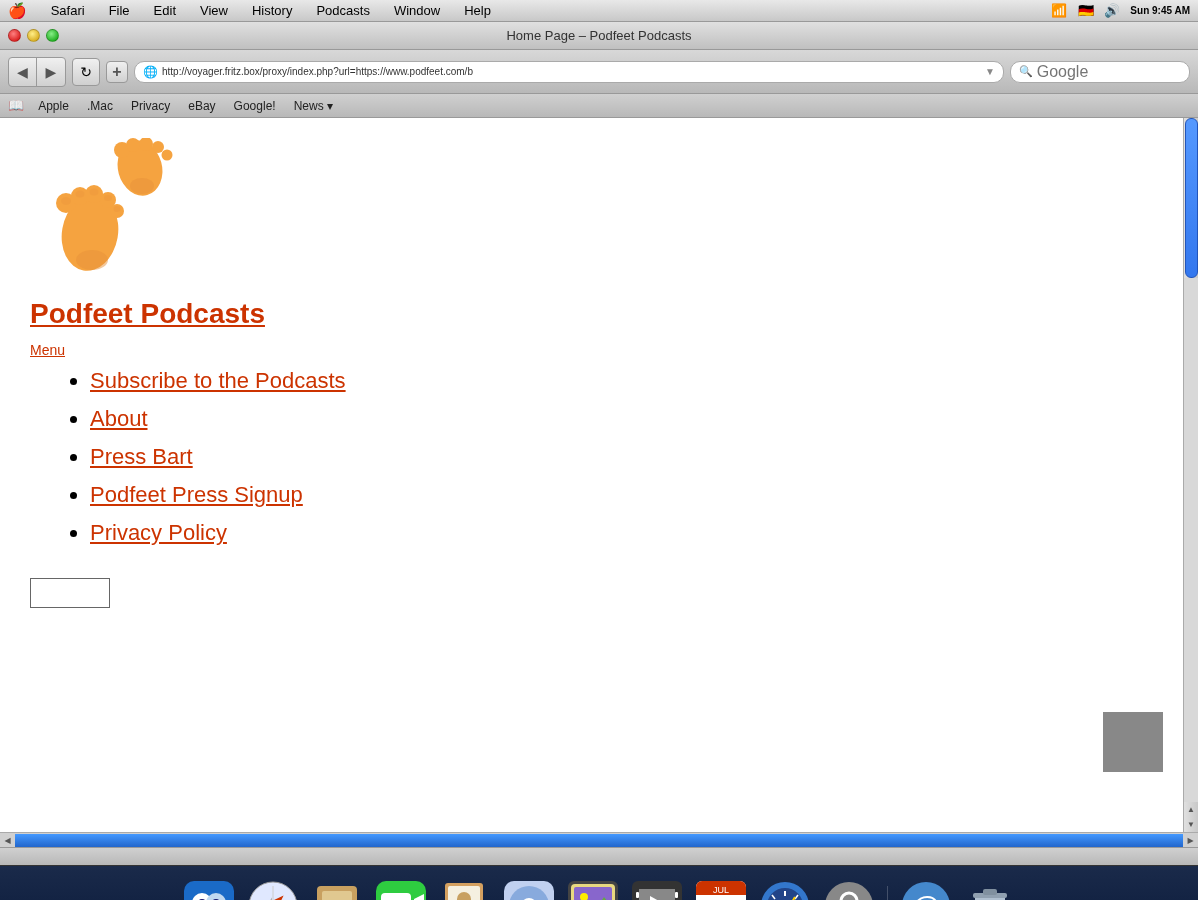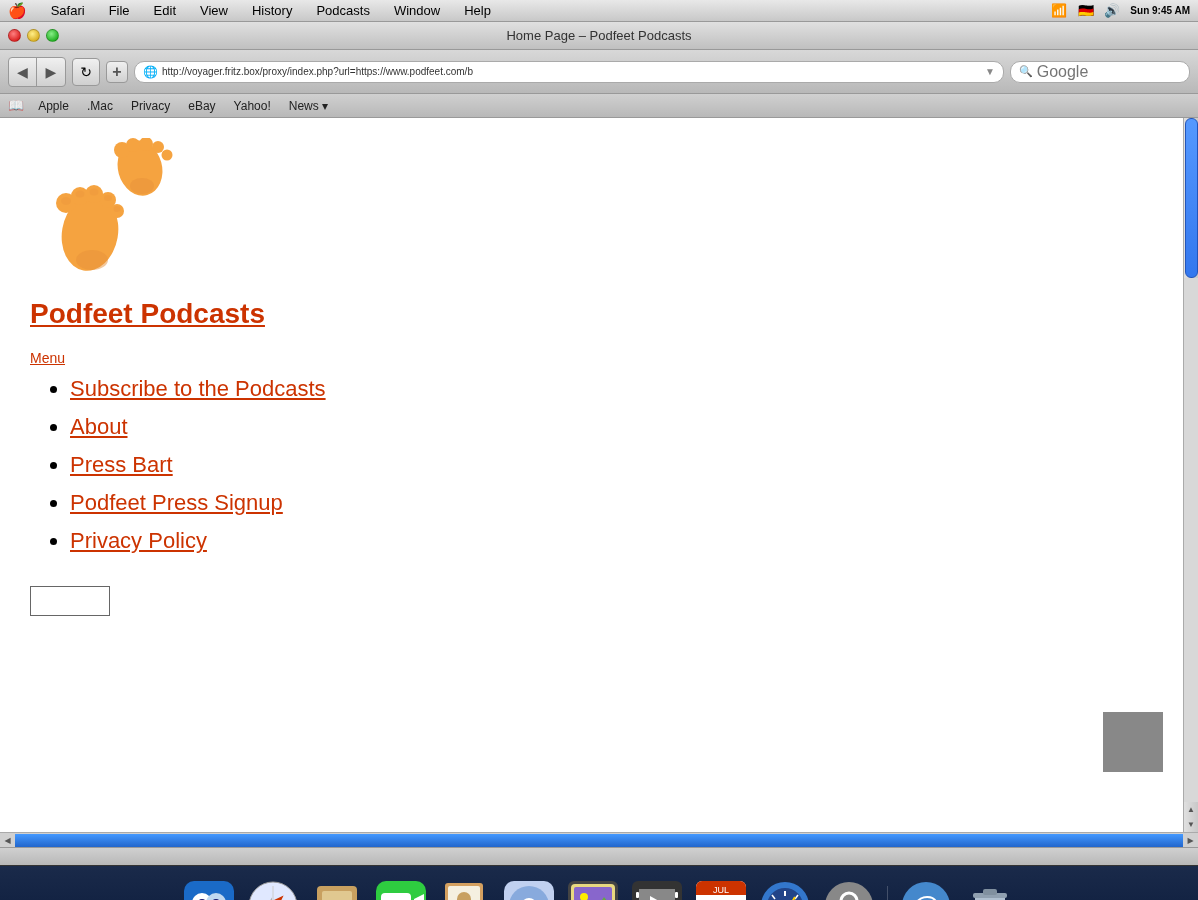--- a/index.html
+++ b/index.html
@@ -284,37 +284,38 @@
       width: 1px;
       height: 40px;
       background: rgba(255,255,255,0.2);
       margin: 0 4px;
     }
     .site-title {
       font-size: 28px;
       font-weight: bold;
       color: #cc3300;
       text-decoration: underline;
-      margin-bottom: 20px;
+      margin-bottom: 12px;
       cursor: pointer;
     }
     .menu-label {
       font-size: 14px;
       color: #cc3300;
       text-decoration: underline;
       margin-bottom: 10px;
       cursor: pointer;
     }
     .menu-list {
       list-style: disc;
       margin-left: 40px;
     }
     .menu-list li {
       margin-bottom: 12px;
       font-size: 22px;
+      margin-left: 20px;
     }
     .menu-list a {
       color: #cc3300;
       text-decoration: underline;
       cursor: pointer;
       font-size: 22px;
     }
 
     .search-box-page {
       width: 80px;
@@ -386,21 +387,21 @@
     <input type="text" class="search-input" placeholder="Google" style="">
   </div>
 </div>
 
 <div class="bookmarks-bar">
   <span class="bm-icon">📖</span>
   <span class="bm-item">Apple</span>
   <span class="bm-item">.Mac</span>
   <span class="bm-item">Privacy</span>
   <span class="bm-item">eBay</span>
-  <span class="bm-item">Yahoo!</span>
+  <span class="bm-item">Google!</span>
   <span class="bm-item bm-news">News ▾</span>
 </div>
 
 <div class="browser-container">
 
   <div class="content-area">
     
     <div class="feet-container">
       <svg width="180" height="150" viewBox="0 0 180 150">
 

